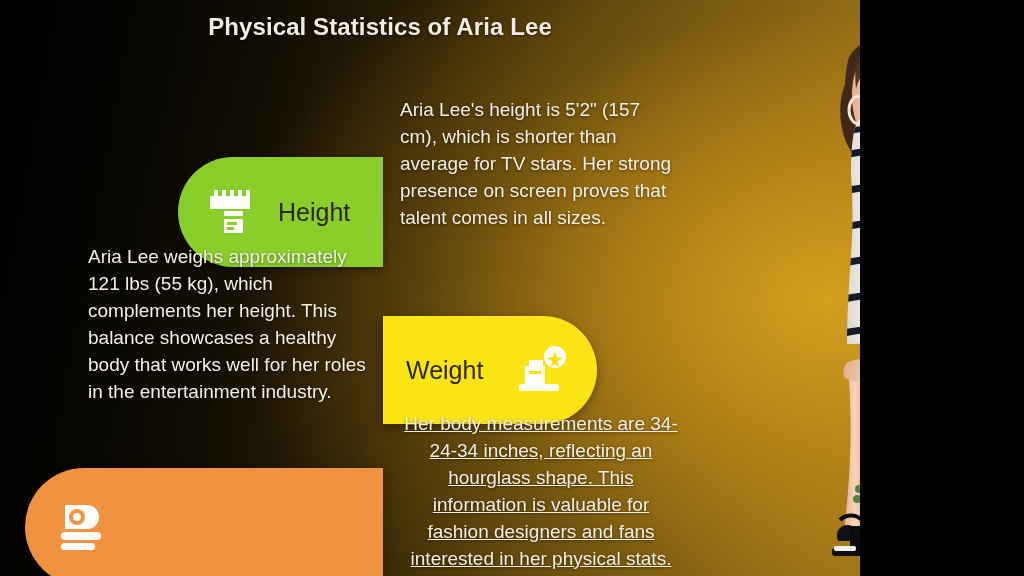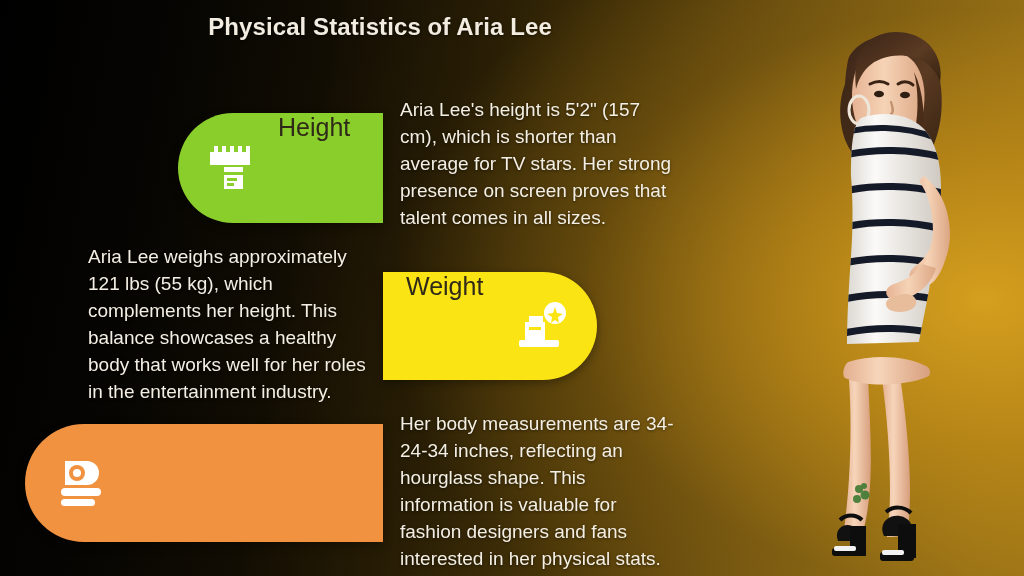--- a/index.html
+++ b/index.html
@@ -3,41 +3,42 @@
 <meta charset="utf-8">
 <style>
   * { margin:0; padding:0; box-sizing:border-box; }
   html,body { width:1024px; height:576px; overflow:hidden; }
   body {
     font-family:"Liberation Sans", sans-serif;
     background:#000;
     position:relative;
   }
   #stage {
-    position:absolute; left:0; top:0; width:1024px; height:576px;
+    position:absolute; left:0; top:0; width:860px; height:576px;
     overflow:hidden;
     background:
       radial-gradient(ellipse 780px 560px at 96% 52%, rgba(214,160,30,0.95) 0%, rgba(180,131,22,0.85) 26%, rgba(120,88,16,0.55) 52%, rgba(40,30,6,0.12) 76%, rgba(0,0,0,0) 92%),
       linear-gradient(100deg,#000000 0%, #060502 16%, #120d03 30%, #2a1f05 45%, #4b3708 58%, #6f5210 70%, #8e6a15 80%, #ab801a 88%, #c2921e 95%, #cb991f 100%);
   }
 
   
   #title {
     position:absolute; left:0; top:13px; width:760px;
     text-align:center;
     font-size:24px; font-weight:bold; color:#f2ece1;
     letter-spacing:0.1px;
     text-shadow:0 1px 3px rgba(0,0,0,0.55);
   }
 
   
   .pill {
     position:absolute;
-    display:flex; 
+    display:flex; align-items:center;
     box-shadow:0 3px 10px rgba(0,0,0,0.35);
+    margin-top:44px;
   }
   .pill .label {
     font-size:25px; font-weight:normal; color:#2f2a18;
     white-space:nowrap;
   }
   .pill .ico { flex:0 0 auto; display:flex; align-items:center; justify-content:center; }
 
   #card-height {
     left:178px; top:113px; width:205px; height:110px;
     background:#8ace2b;
@@ -59,21 +60,21 @@
   #card-body .label { font-size:25px; }
 
   
   .para {
     position:absolute;
     color:#f4efe4; font-size:19px; line-height:27px;
     text-shadow:0 1px 3px rgba(0,0,0,0.5);
   }
   #para-height { left:400px; top:96px;  width:282px; text-align:left; }
   #para-weight { left:88px;  top:243px; width:280px; text-align:left; }
-  #para-body   { left:400px; top:410px; width:282px; text-align:left; }
+  #para-body   { left:400px; top:410px; width:282px; text-align:center;text-decoration:underline; }
 
   
   #photo { position:absolute; left:728px; top:0; width:296px; height:576px; }
   #photo svg { display:block; }
 </style>
 </head>
 <body>
 
 <div id="stage">
 

